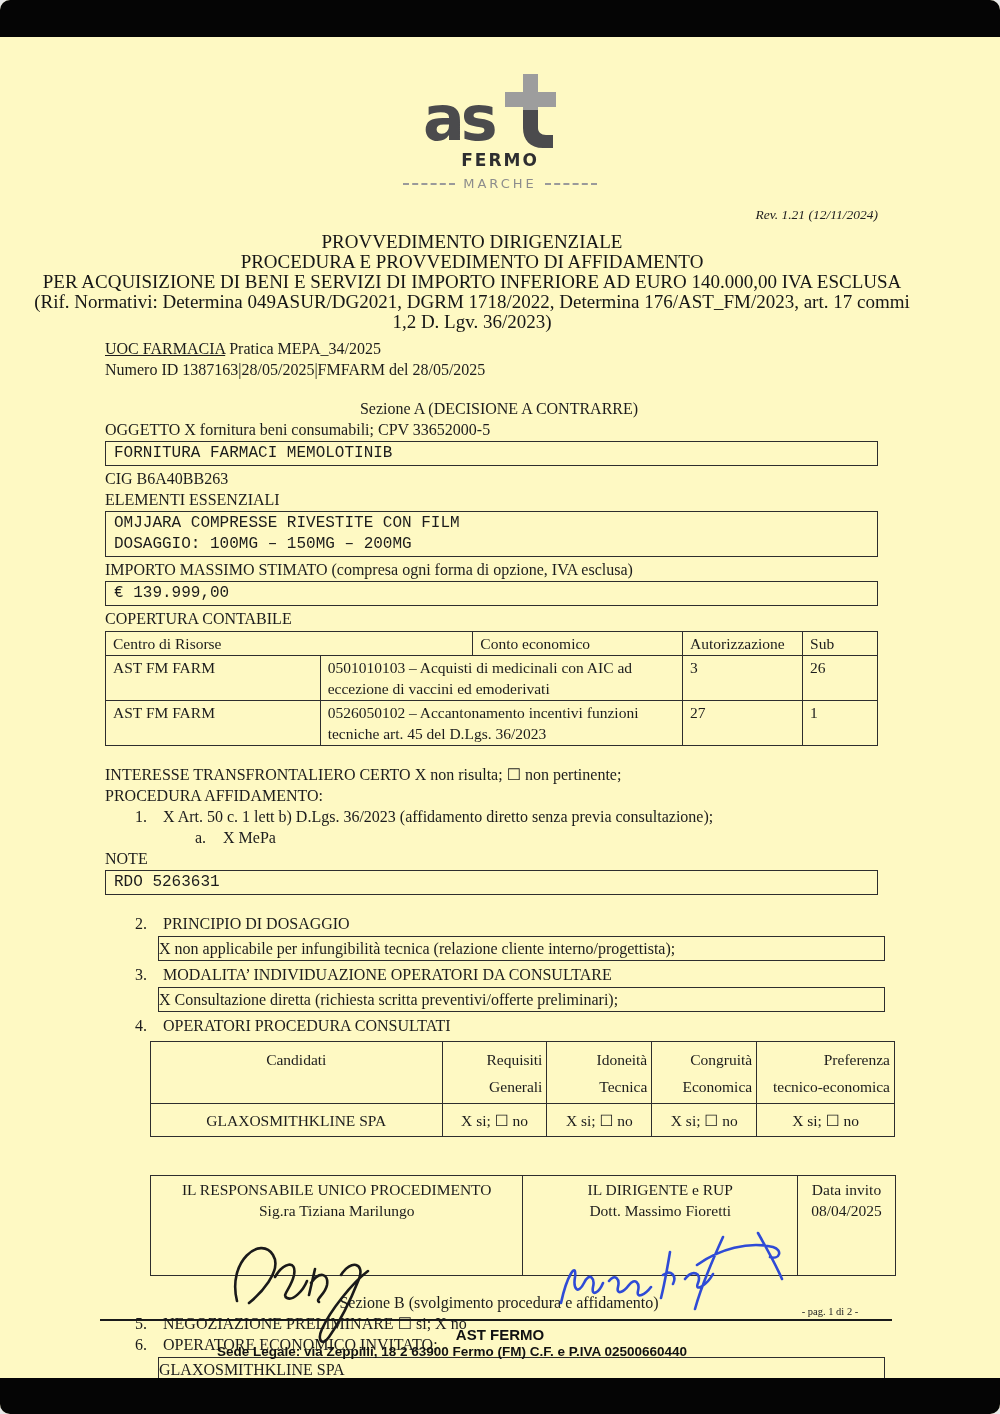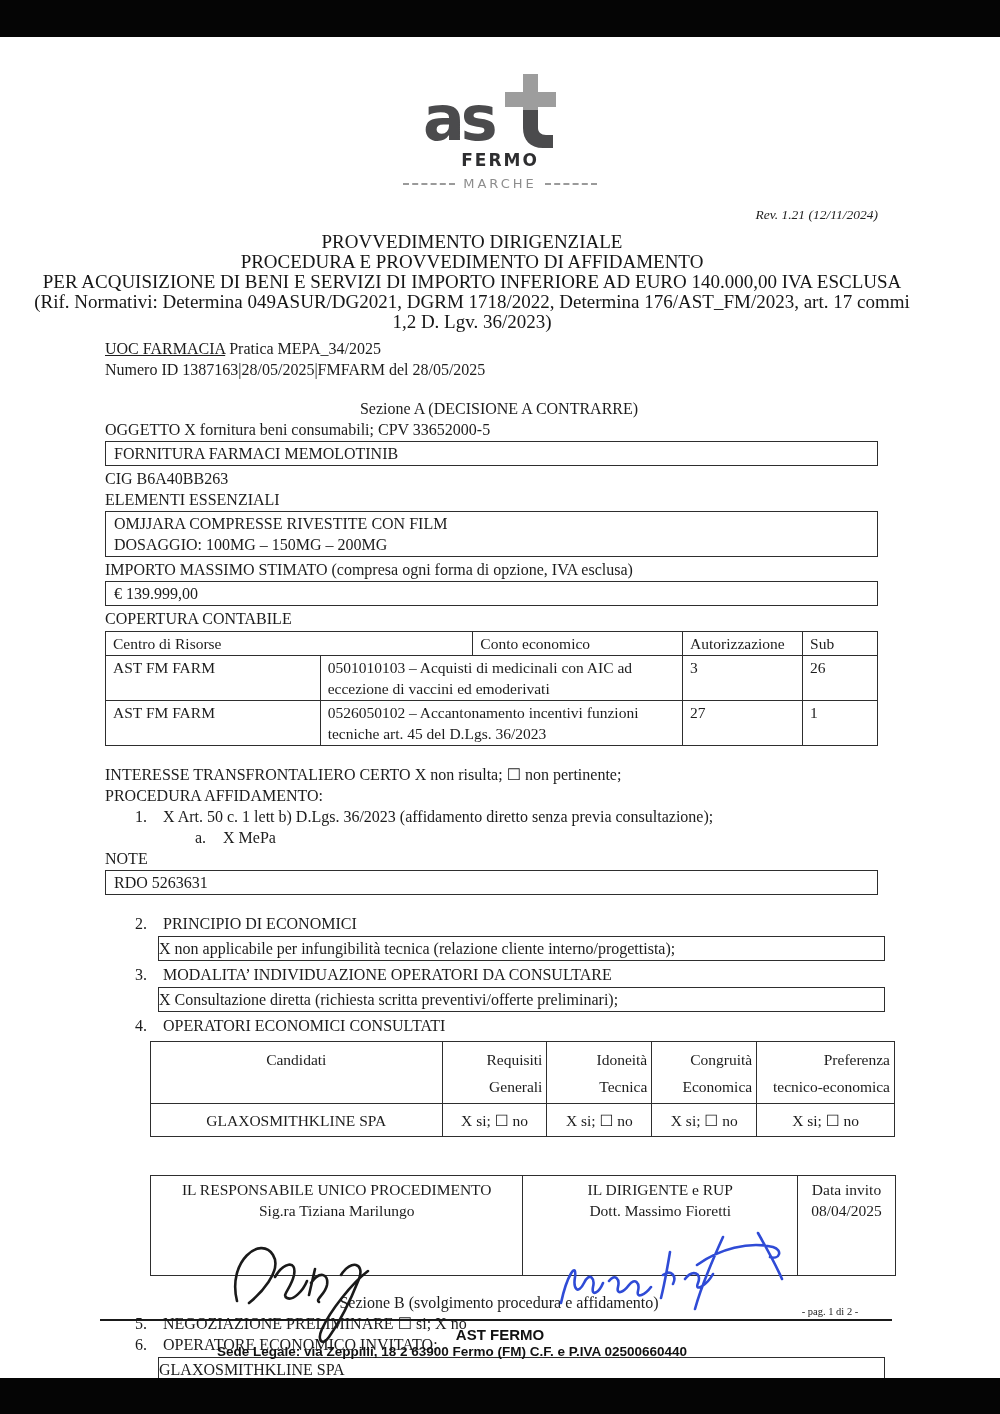--- a/index.html
+++ b/index.html
@@ -1,24 +1,25 @@
 <!DOCTYPE html>
 <html><head>
 <meta charset="utf-8">
 <style>
   * { margin:0; padding:0; box-sizing:border-box; }
   html,body { background:#e8e8e8; }
   .page {
     position:relative;
     width:1000px; height:1414px;
     margin:0 auto;
-    background:#ffffff;
+    background:#fef9c3;
     font-family:"Liberation Serif", serif;
     color:#1c1c1c;
     overflow:hidden;
+    border-radius:10px;
   }
   .bar { position:absolute; left:0; width:1000px; background:#050505; }
   .bar-top { top:0; height:37px; }
   .bar-bottom { bottom:0; height:36px; }
 
   
   .logo-block { position:absolute; top:70px; left:0; width:1000px; text-align:center; }
   .logo-svg { display:block; margin:0 auto; }
   .logo-city { font-family:"DejaVu Sans", sans-serif; font-weight:bold; font-size:17px; letter-spacing:2px; color:#2e2e30; margin-top:2px; }
   .logo-region-row { display:flex; align-items:center; justify-content:center; gap:8px; margin-top:6px; }
@@ -27,21 +28,21 @@
 
   .rev-line { position:absolute; top:207px; right:122px; font-style:italic; font-size:13.5px; color:#222; }
 
   .title-block { position:absolute; top:232px; left:0; width:944px; text-align:center; font-size:19px; line-height:20px; color:#161616; }
 
   .content { position:absolute; top:338px; left:105px; width:788px; font-size:16px; line-height:21px; }
 
   .u { text-decoration:underline; }
   .centered { text-align:center; } .mt18{margin-top:18px;}
 
-  .docbox { border:1.5px solid #2e2e2e; padding:1px 8px; margin:1px 0 2px 0; width:773px; }
+  .docbox { border:1.5px solid #2e2e2e; padding:1px 8px; margin:1px 0 2px 0; width:773px;font-family:Liberation Mono, monospace; }
 
   table { border-collapse:collapse; }
   .cop-table { width:773px; margin-top:2px; font-size:15.5px; }
   .cop-table td { border:1.5px solid #2e2e2e; padding:1px 7px; vertical-align:top; line-height:21px; }
 
   .indent-item { display:flex; }
   .indent-item .num { width:28px; margin-left:30px; flex:none; }
   .indent-item.sub .num { margin-left:90px; }
 
   .numbox { margin-left:53px; width:727px; border:1.5px solid #2e2e2e; padding:1px 0; margin-top:2px; margin-bottom:3px; }
@@ -152,33 +153,33 @@
     </div>
     <div class="indent-item sub">
       <span class="num">a.</span>
       <span>X MePa</span>
     </div>
     <div>NOTE</div>
     <div class="docbox">RDO 5263631</div>
 
     <div class="indent-item mt18">
       <span class="num">2.</span>
-      <span>PRINCIPIO DI ECONOMICI</span>
+      <span>PRINCIPIO DI DOSAGGIO</span>
     </div>
     <div class="numbox">X non applicabile per infungibilità tecnica (relazione cliente interno/progettista);</div>
 
     <div class="indent-item">
       <span class="num">3.</span>
       <span>MODALITA’ INDIVIDUAZIONE OPERATORI DA CONSULTARE</span>
     </div>
     <div class="numbox">X Consultazione diretta (richiesta scritta preventivi/offerte preliminari);</div>
 
     <div class="indent-item">
       <span class="num">4.</span>
-      <span>OPERATORI ECONOMICI CONSULTATI</span>
+      <span>OPERATORI PROCEDURA CONSULTATI</span>
     </div>
 
     <table class="op-table">
       <colgroup>
           <col style="width:292px">
           <col style="width:105px">
           <col style="width:105px">
           <col style="width:105px">
           <col style="width:138px">
         </colgroup>

